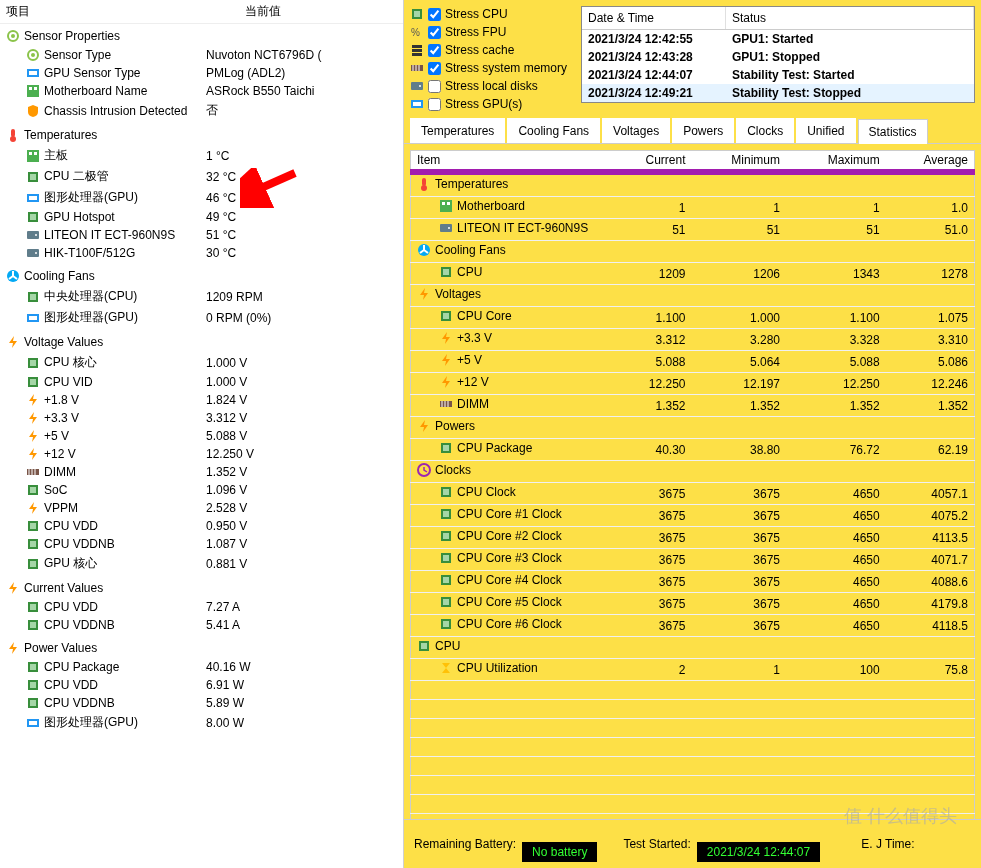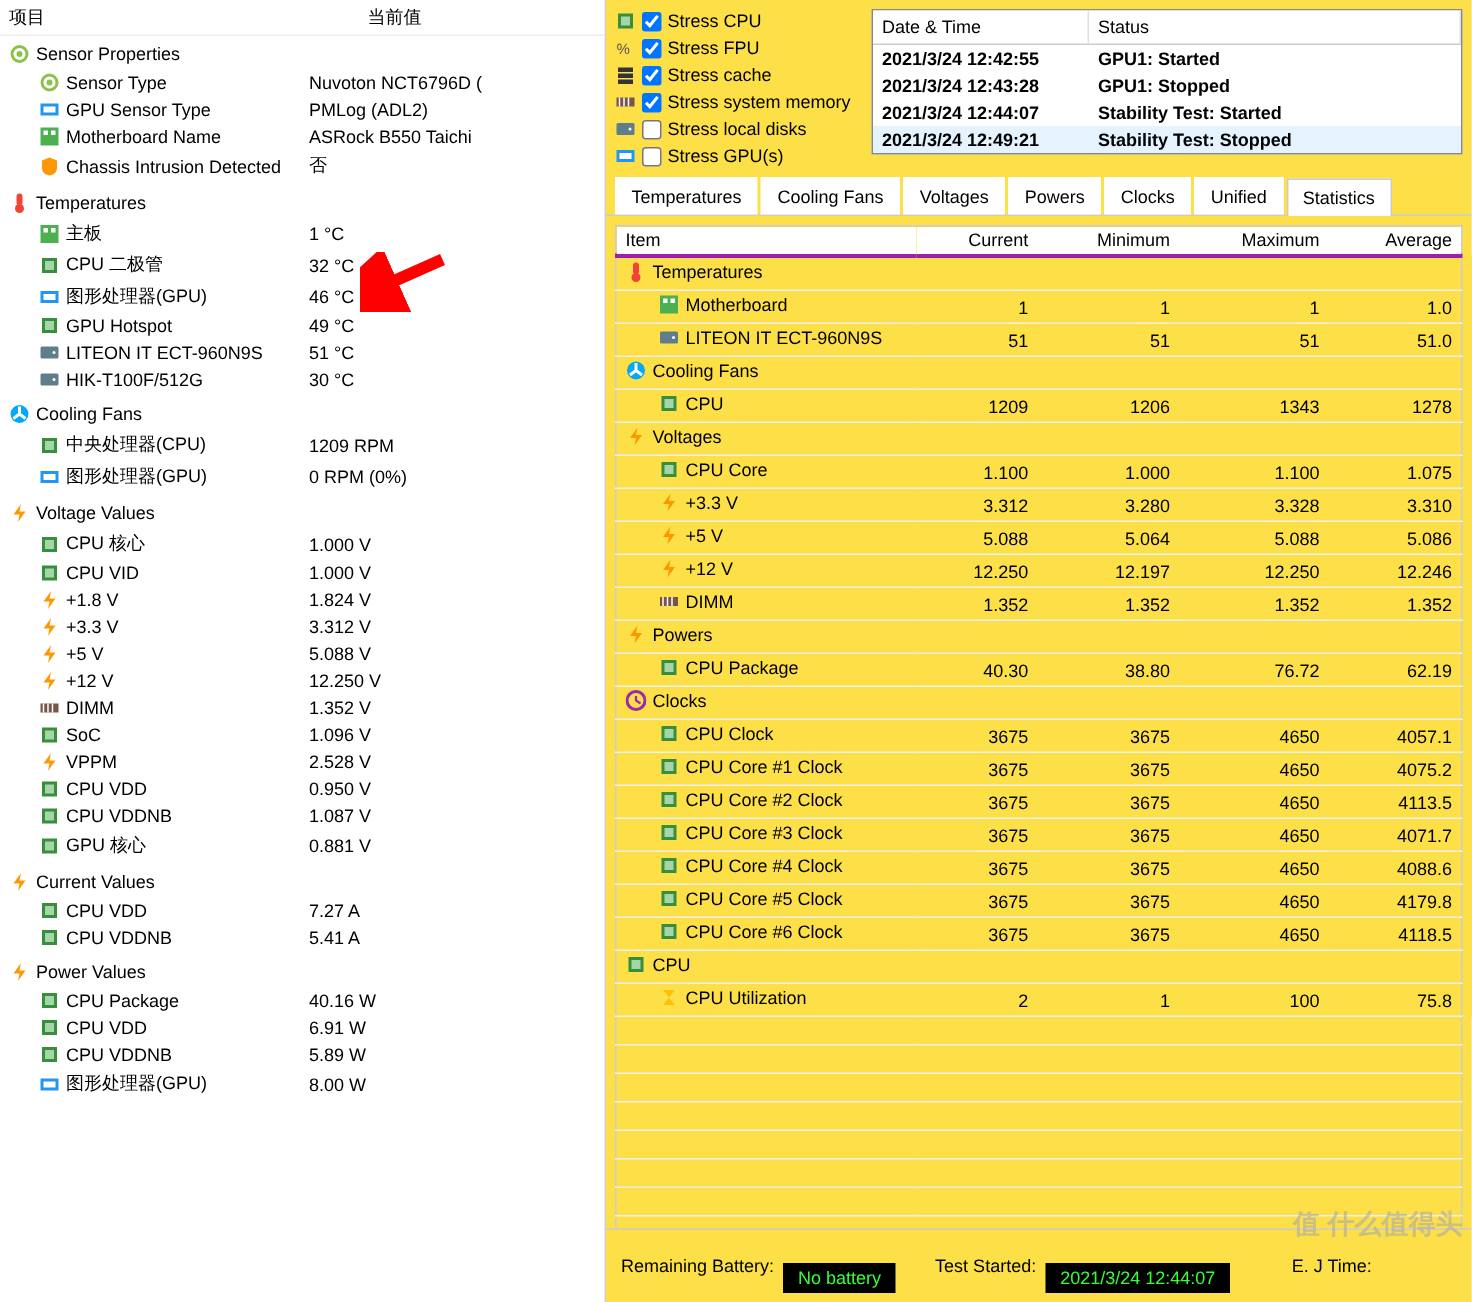--- a/index.html
+++ b/index.html
@@ -26,30 +26,30 @@
 .log-col-st { flex: 1; }
 .log-row { display: flex; }
 .log-row div { padding: 2px 6px; font-weight: bold; }
 .log-row.sel { background: #e5f3ff; }
 .tabs { display: flex; border-bottom: 1px solid #ccc; padding: 0 6px; }
 .tab { padding: 5px 10px; border: 1px solid transparent; border-bottom: none; cursor: pointer; background: #fff; margin-right: 2px; }
 .tab.active { border-color: #ccc; background: #fff; position: relative; top: 1px; }
 .stats-container { flex: 1; padding: 6px; overflow: auto; }
 .stats-table { width: 100%; border: 1px solid #ccc; border-collapse: collapse; }
 .stats-table th, .stats-table td { padding: 2px 6px; text-align: right; border-bottom: 1px solid #f0f0f0; }
-.stats-table th { background: #fff; font-weight: normal; border-bottom: 3px solid #a21caf; text-align: right; }
+.stats-table th { background: #fff; font-weight: normal; border-bottom: 6px solid #a21caf; text-align: right; }
 .stats-table th:first-child, .stats-table td:first-child { text-align: left; width: 200px; } 
 .stats-table tr { display: table-row; }
 .stats-table td { display: table-cell; }
 .td-icon { display: inline-flex; align-items: center; gap: 4px; }
 .statusbar { display: flex; align-items: center; padding: 6px 10px; gap: 6px; border-top: 1px solid #ccc; }
 .statusbar .pill { padding: 3px 10px; color: #0f0; background: #000; font-weight: normal; margin-top: 16px; }
 .statusbar .pill-green { color: #3f3; }
 .arrow { position: absolute; left: 240px; top: 168px; pointer-events: none; }
-.watermark { position: absolute; right: 6px; bottom: 40px; font-size: 18px; color: #aaa; font-weight: bold; opacity: 0.6; }
+.watermark { position: absolute; right: 24px; bottom: 40px; font-size: 18px; color: #aaa; font-weight: normal; opacity: 0.6; }
 .stats-table tr.header th { position: sticky; top:0; background:#fff; }
 </style>
 </head>
 <body>
 
 <div class="left-panel">
   <div class="left-header">
     <div class="col1">项目</div>
     <div class="col2">当前值</div>
   </div>

